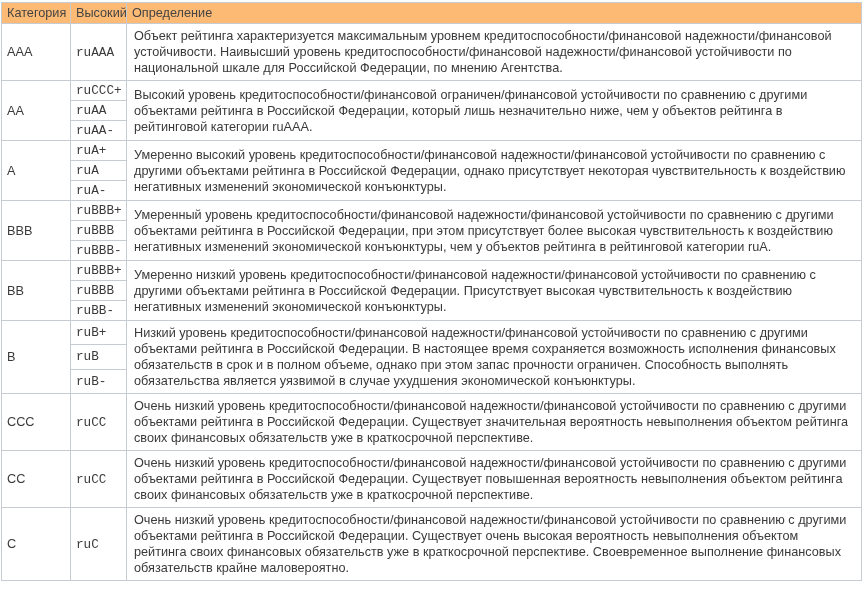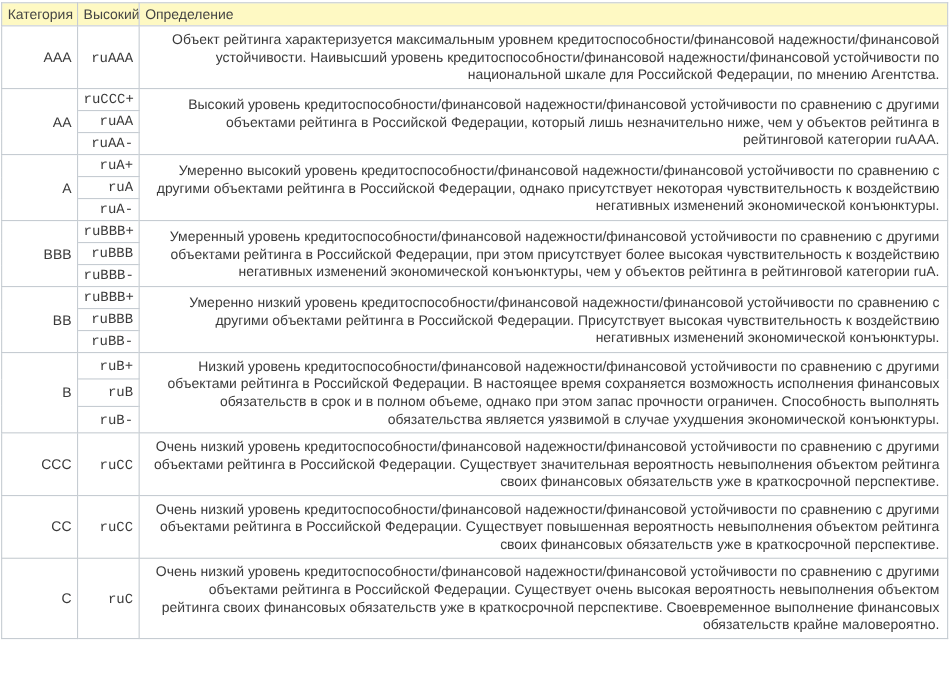--- a/index.html
+++ b/index.html
@@ -19,24 +19,23 @@
     border-collapse: collapse;
     width: 861px;
     table-layout: fixed;
     font-size: 12.7px;
     color: #3a3a3a;
   }
   table.rating th,
   table.rating td {
     border: 1px solid #c6ccd2;
     box-sizing: border-box;
-    text-align: right;
   }
   table.rating th {
-    background: #fef9c3;
+    background: #fdba74;
     font-weight: normal;
     text-align: left;
     color: #444444;
     padding: 3px 5px;
     height: 21px;
     white-space: nowrap;
     overflow: hidden;
   }
   col.c-cat { width: 69px; }
   col.c-lvl { width: 56px; }
@@ -77,21 +76,21 @@
     </thead>
     <tbody>
         <tr>
           <td class="cat" rowspan="1">AAA</td>
           <td class="lvl">ruAAA</td>
           <td class="def" rowspan="1">Объект рейтинга характеризуется максимальным уровнем кредитоспособности/финансовой надежности/финансовой устойчивости. Наивысший уровень кредитоспособности/финансовой надежности/финансовой устойчивости по национальной шкале для Российской Федерации, по мнению Агентства.</td>
         </tr>
         <tr>
           <td class="cat" rowspan="3">AA</td>
           <td class="lvl">ruCCC+</td>
-          <td class="def" rowspan="3">Высокий уровень кредитоспособности/финансовой надежности/финансовой устойчивости по сравнению с другими объектами рейтинга в Российской Федерации, который лишь незначительно ниже, чем у объектов рейтинга в рейтинговой категории ruAAA.</td>
+          <td class="def" rowspan="3">Высокий уровень кредитоспособности/финансовой ограничен/финансовой устойчивости по сравнению с другими объектами рейтинга в Российской Федерации, который лишь незначительно ниже, чем у объектов рейтинга в рейтинговой категории ruAAA.</td>
         </tr>
         <tr>
           <td class="lvl">ruAA</td>
         </tr>
         <tr>
           <td class="lvl">ruAA-</td>
         </tr>
         <tr>
           <td class="cat" rowspan="3">A</td>
           <td class="lvl">ruA+</td>

